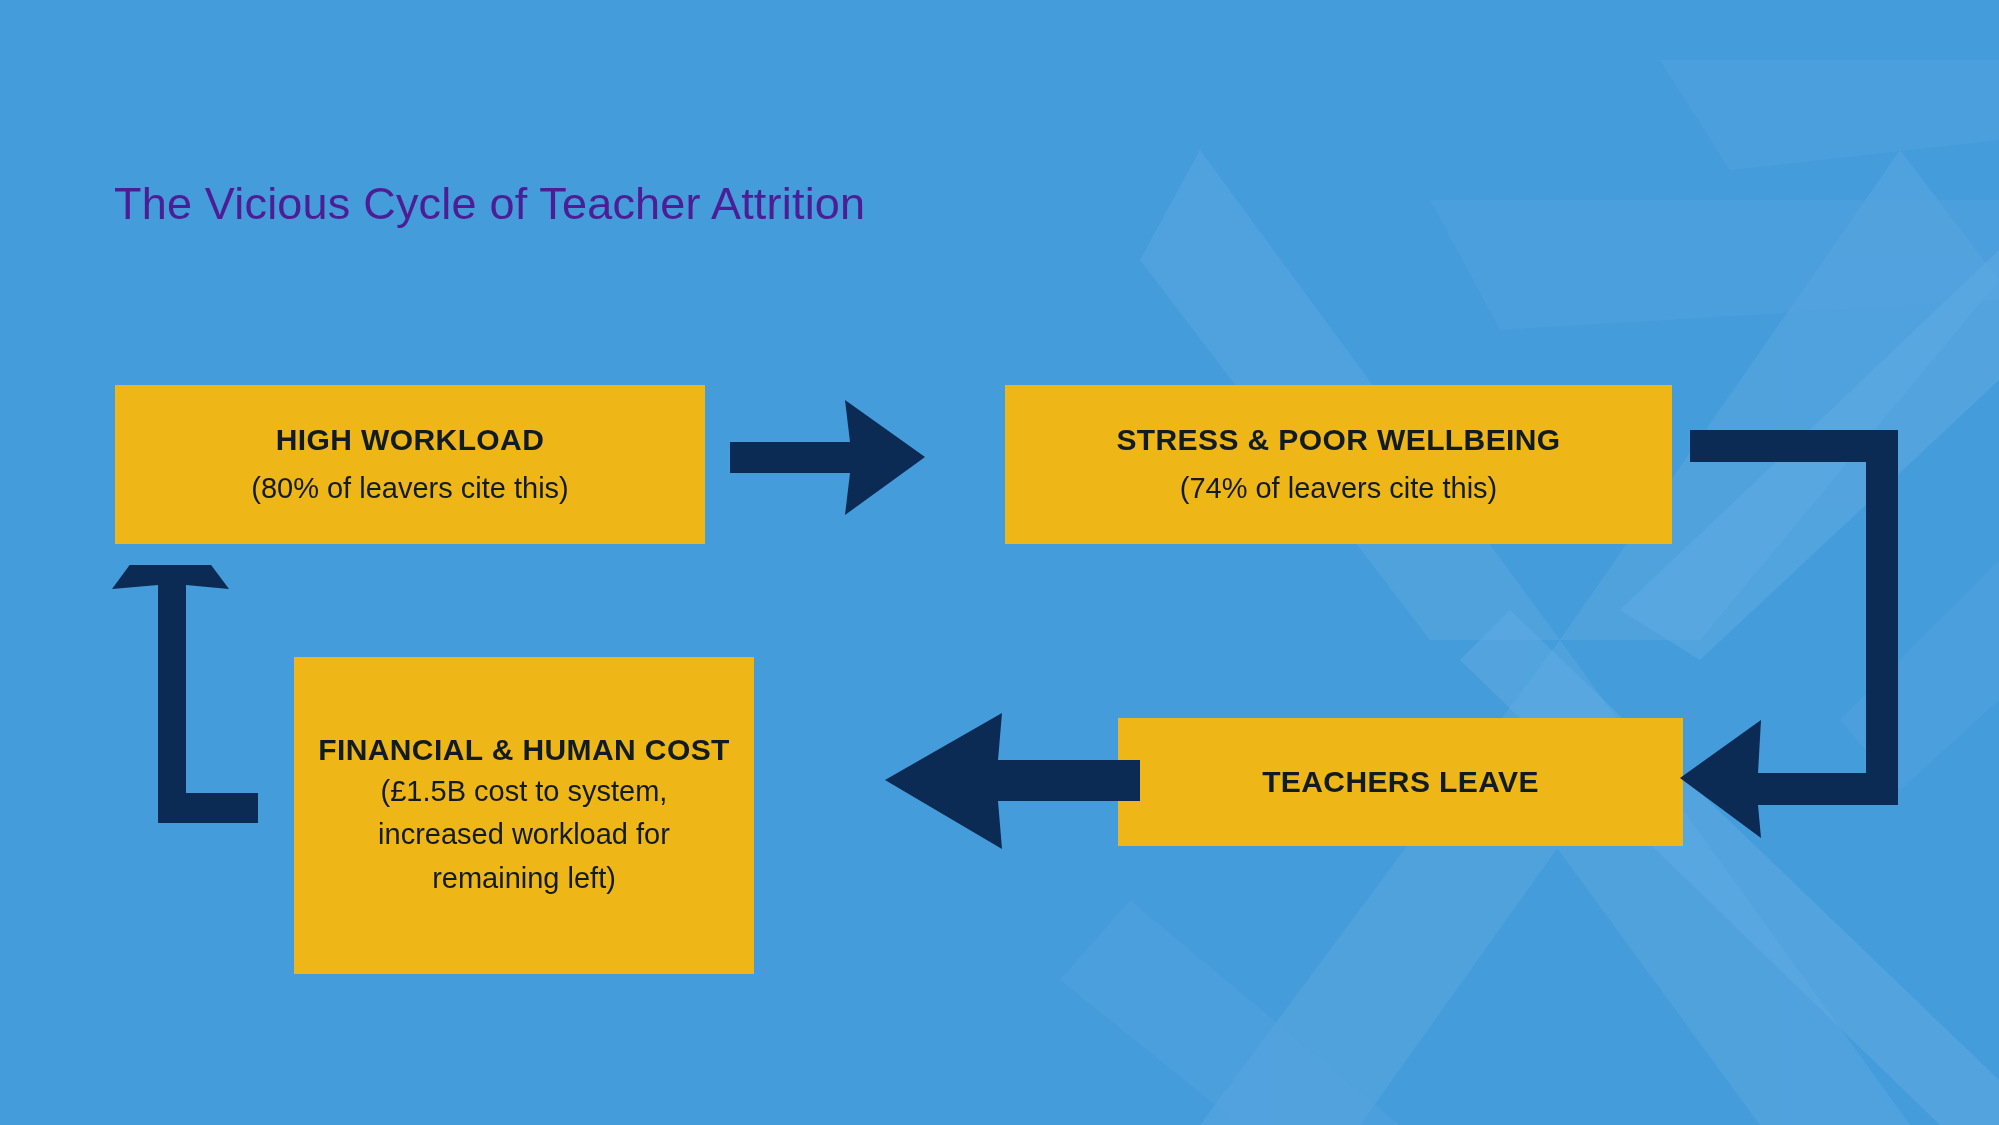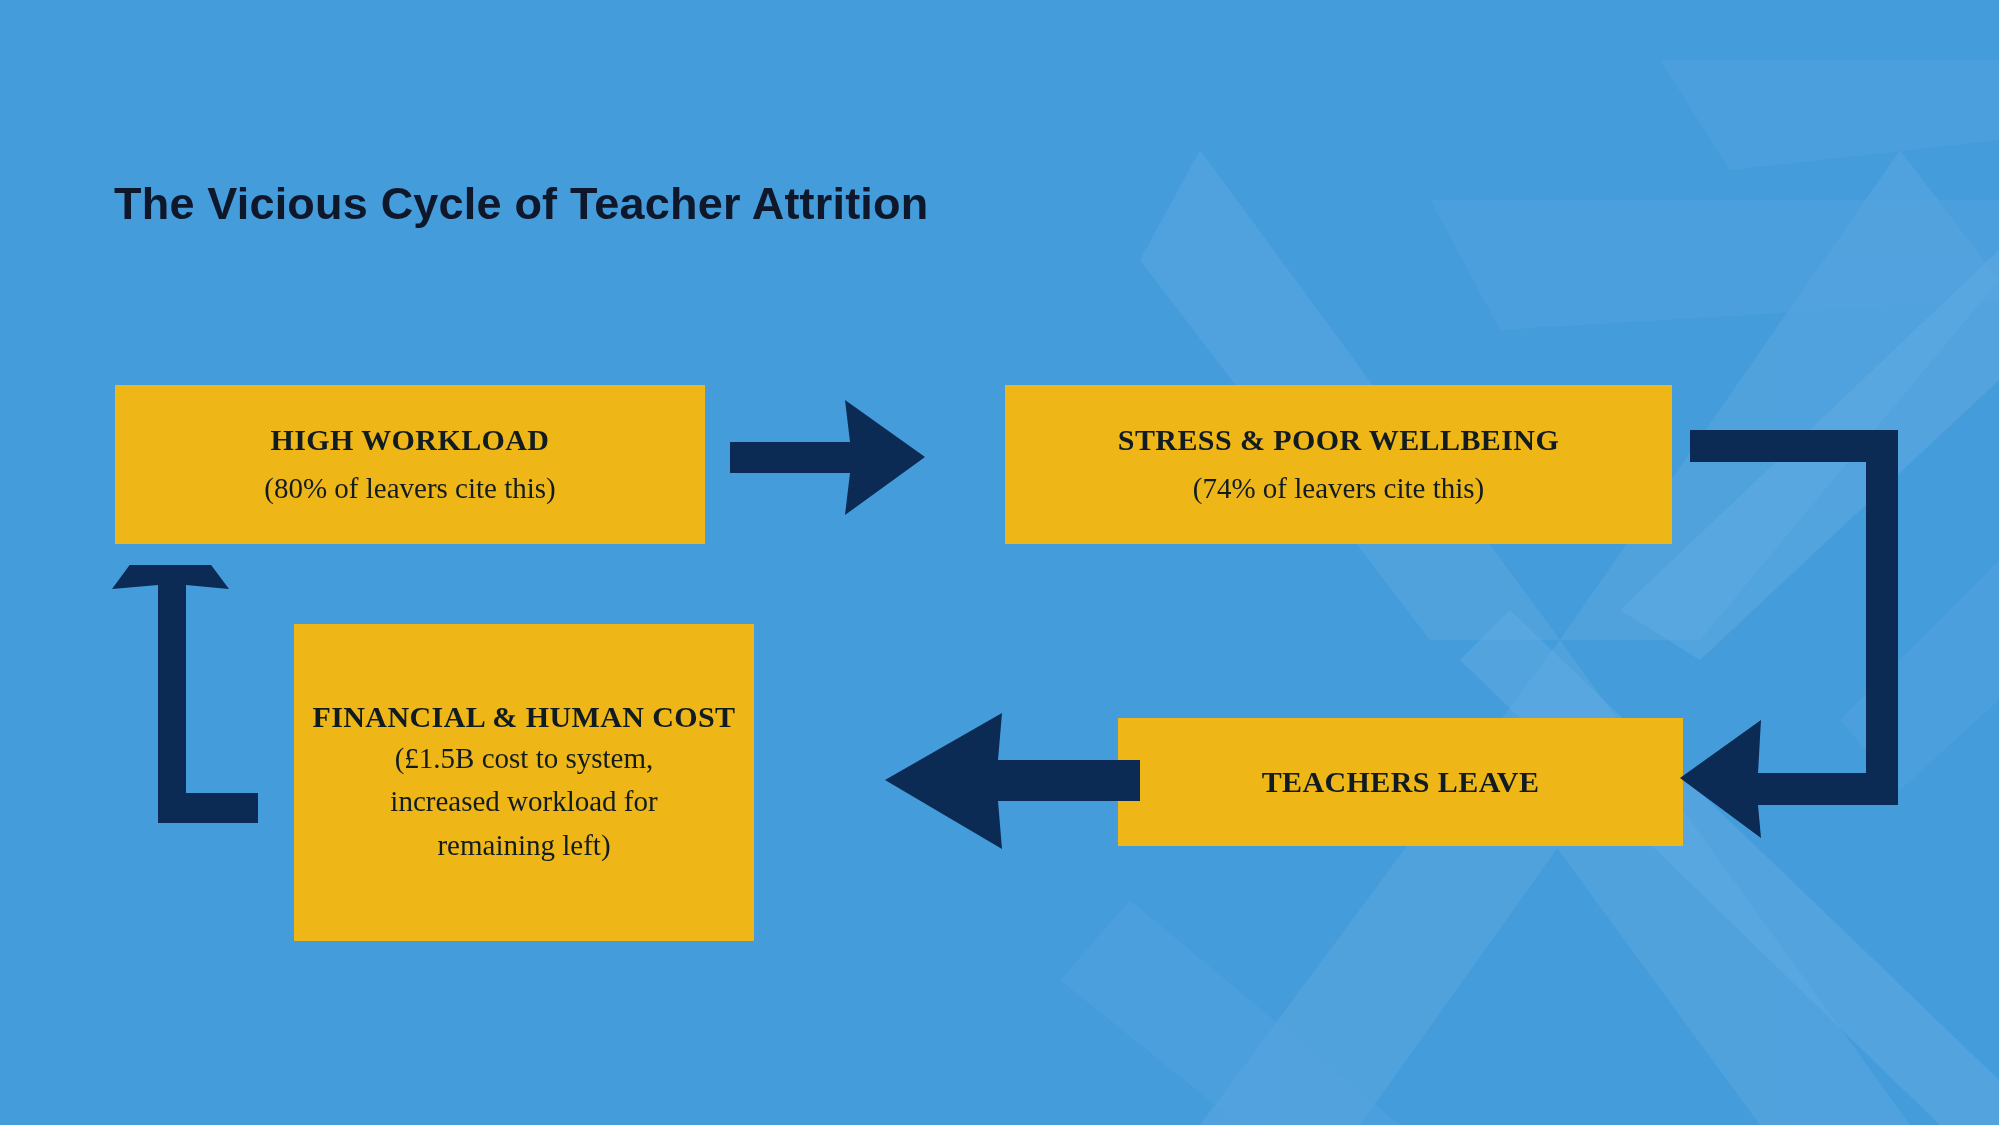--- a/index.html
+++ b/index.html
@@ -32,39 +32,38 @@
     height: 1125px;
     pointer-events: none;
   }
 
   
   #page-title {
     position: absolute;
     left: 114px;
     top: 178px;
     font-size: 45px;
-    font-weight: bold;
-    color: #0f172a;
+    font-weight: normal;
+    color: #4c1d95;
     letter-spacing: 0.2px;
     white-space: nowrap;
   }
 
   
   .node-box {
     position: absolute;
     background: #EFB617;
     display: flex;
     flex-direction: column;
     align-items: center;
     justify-content: center;
     box-sizing: border-box;
     padding: 6px 14px;
     text-align: right;
     color: #111C22;
-    font-family: Liberation Serif, serif;
   }
   .node-title {
     font-size: 30px;
     font-weight: bold;
     letter-spacing: 0.4px;
     line-height: 1.18;
     white-space: nowrap;
   }
   .node-sub {
     font-size: 29px;
@@ -86,21 +85,21 @@
     height: 159px;
   }
   #box-stress {
     left: 1005px;
     top: 385px;
     width: 667px;
     height: 159px;
   }
   #box-financial {
     left: 294px;
-    top: 624px;
+    top: 657px;
     width: 460px;
     height: 317px;
   }
   #box-teachers-leave {
     left: 1118px;
     top: 718px;
     width: 565px;
     height: 128px;
   }
 

